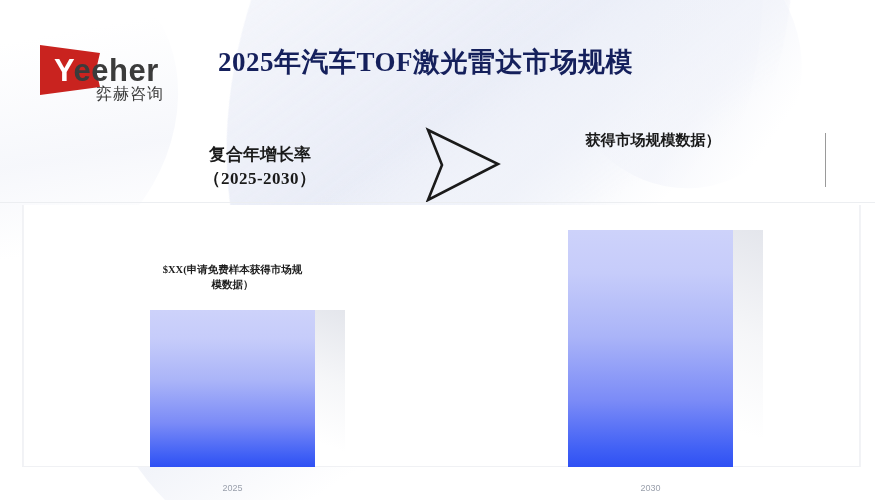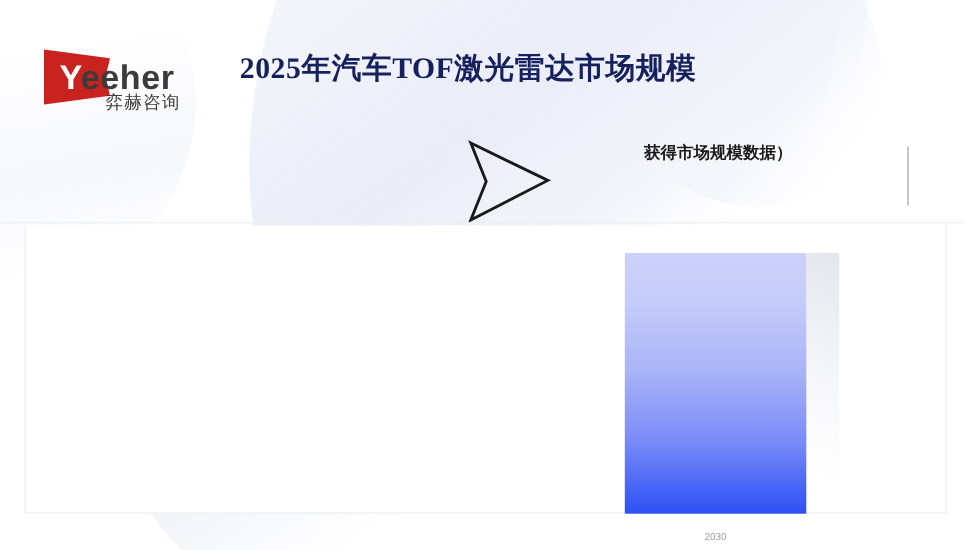--- a/index.html
+++ b/index.html
@@ -273,40 +273,53 @@
   <div id="logo">
     <svg class="logo-mark" viewBox="0 0 72 56">
       <path d="M2 3 L62 11 L58 28 L62 45 L2 53 Z" fill="#c9231f"></path>
     </svg>
     <div class="logo-word"><span class="lead">Y</span><span>eeher</span></div>
     <div class="logo-cn">弈赫咨询</div>
   </div>
 
   <div id="title">2025年汽车TOF激光雷达市场规模</div>
 
+  <div id="cagr-callout" class="callout">
+    <div class="l1">复合年增长率</div>
+    <div class="l2">（2025-2030）</div>
+  </div>
 
   <svg id="arrow" viewBox="0 0 86 82">
     <path d="M8 6 L78 40 L8 76 L22 41 Z" fill="none" stroke="#1a1a1a" stroke-width="2.6" stroke-linejoin="miter"></path>
   </svg>
 
   <div id="value-callout" class="callout">
     <div>获得市场规模数据）</div>
   </div>
 
   <div class="rule-v-short"></div>
   <div class="rule-h-main"></div>
 
   <div id="chart-panel">
     <div class="panel-divider left"></div>
     <div class="panel-divider right"></div>
   </div>
 
   <div id="plot">
     <div class="axis-base"></div>
 
+    <div class="bar-group" id="bar-group-2025">
+      <div class="bar-shadow" id="bar-shadow-2025"></div>
+      <div class="bar" id="bar-2025"></div>
+      <div class="bar-label" id="bar-label-2025">
+        <div>$XX(申请免费样本获得市场规</div>
+        <div>模数据）</div>
+      </div>
+      <div class="tick-label" id="tick-2025">2025</div>
+    </div>
 
     <div class="bar-group" id="bar-group-2030">
       <div class="bar-shadow" id="bar-shadow-2030"></div>
       <div class="bar" id="bar-2030"></div>
       <div class="bar-label" id="bar-label-2030"></div>
       <div class="tick-label" id="tick-2030">2030</div>
     </div>
   </div>
 
 </div>

